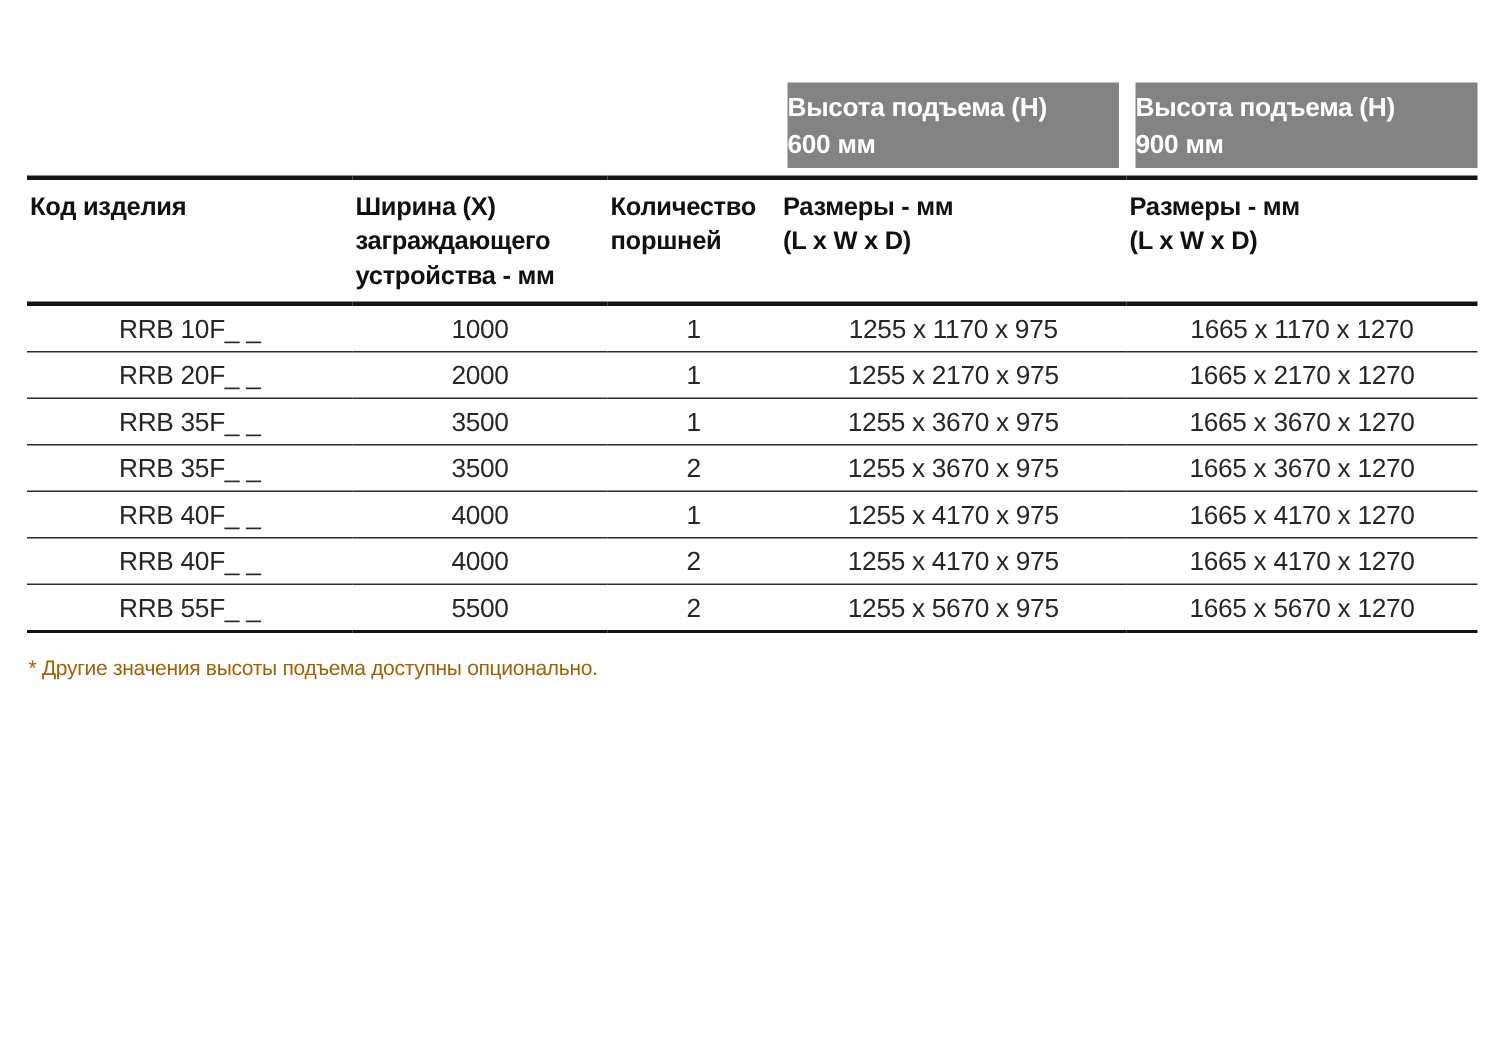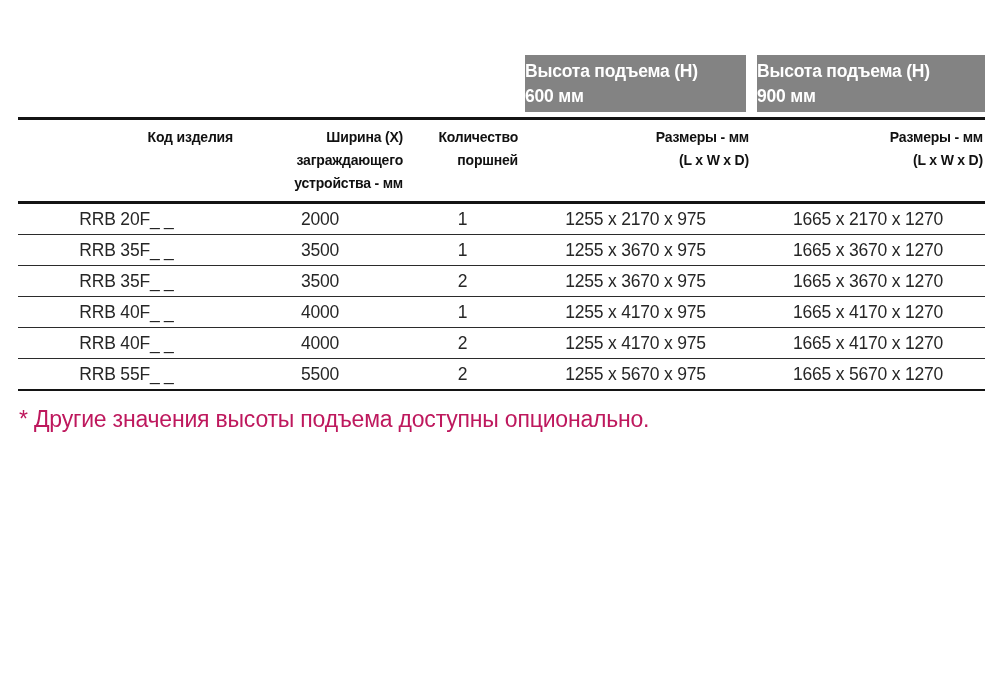--- a/index.html
+++ b/index.html
@@ -50,25 +50,25 @@
     border-top: 3.5px solid var(--line, #111);
     border-bottom: 2.5px solid var(--line, #111);
   }
   col.c1 { width: 217px; }
   col.c2 { width: 170px; }
   col.c3 { width: 115px; }
   col.c4 { width: 231px; }
   col.c5 { width: 234px; }
 
   table.spec th {
-    font-size: 14px;
+    font-size: 17px;
     font-weight: bold;
     letter-spacing: -0.2px;
     color: #111;
-    text-align: right;
+    text-align: left;
     vertical-align: top;
     padding: 6px 2px 6px 2px;
     height: 63px;
     line-height: 23px;
     white-space: pre-line;
     border-bottom: 3px solid var(--line, #111);
   }
   table.spec td {
     font-size: 17.5px;
     letter-spacing: -0.2px;
@@ -77,23 +77,23 @@
     vertical-align: middle;
     height: 30px;
     padding: 0 2px;
   }
   table.spec tbody tr + tr td {
     border-top: 1.5px solid #2b2b2b;
   }
   .footnote {
     margin-top: 15px;
     margin-left: 1px;
-    font-size: 23px;
+    font-size: 14px;
     letter-spacing: -0.2px;
-    color: #be185d;
+    color: #a16207;
   }
 </style>
 </head>
 <body>
 
 <div class="sheet">
   <div class="content">
 
     <div class="bands">
       <div class="band band-600">
@@ -122,20 +122,27 @@
 устройства - мм</th>
           <th>Количество
 поршней</th>
           <th>Размеры - мм
 (L x W x D)</th>
           <th>Размеры - мм
 (L x W x D)</th>
         </tr>
       </thead>
       <tbody>
+          <tr>
+    <td>RRB 10F_ _</td>
+    <td>1000</td>
+    <td>1</td>
+    <td>1255 x 1170 x 975</td>
+    <td>1665 x 1170 x 1270</td>
+  </tr>
           <tr>
     <td>RRB 20F_ _</td>
     <td>2000</td>
     <td>1</td>
     <td>1255 x 2170 x 975</td>
     <td>1665 x 2170 x 1270</td>
   </tr>
           <tr>
     <td>RRB 35F_ _</td>
     <td>3500</td>

